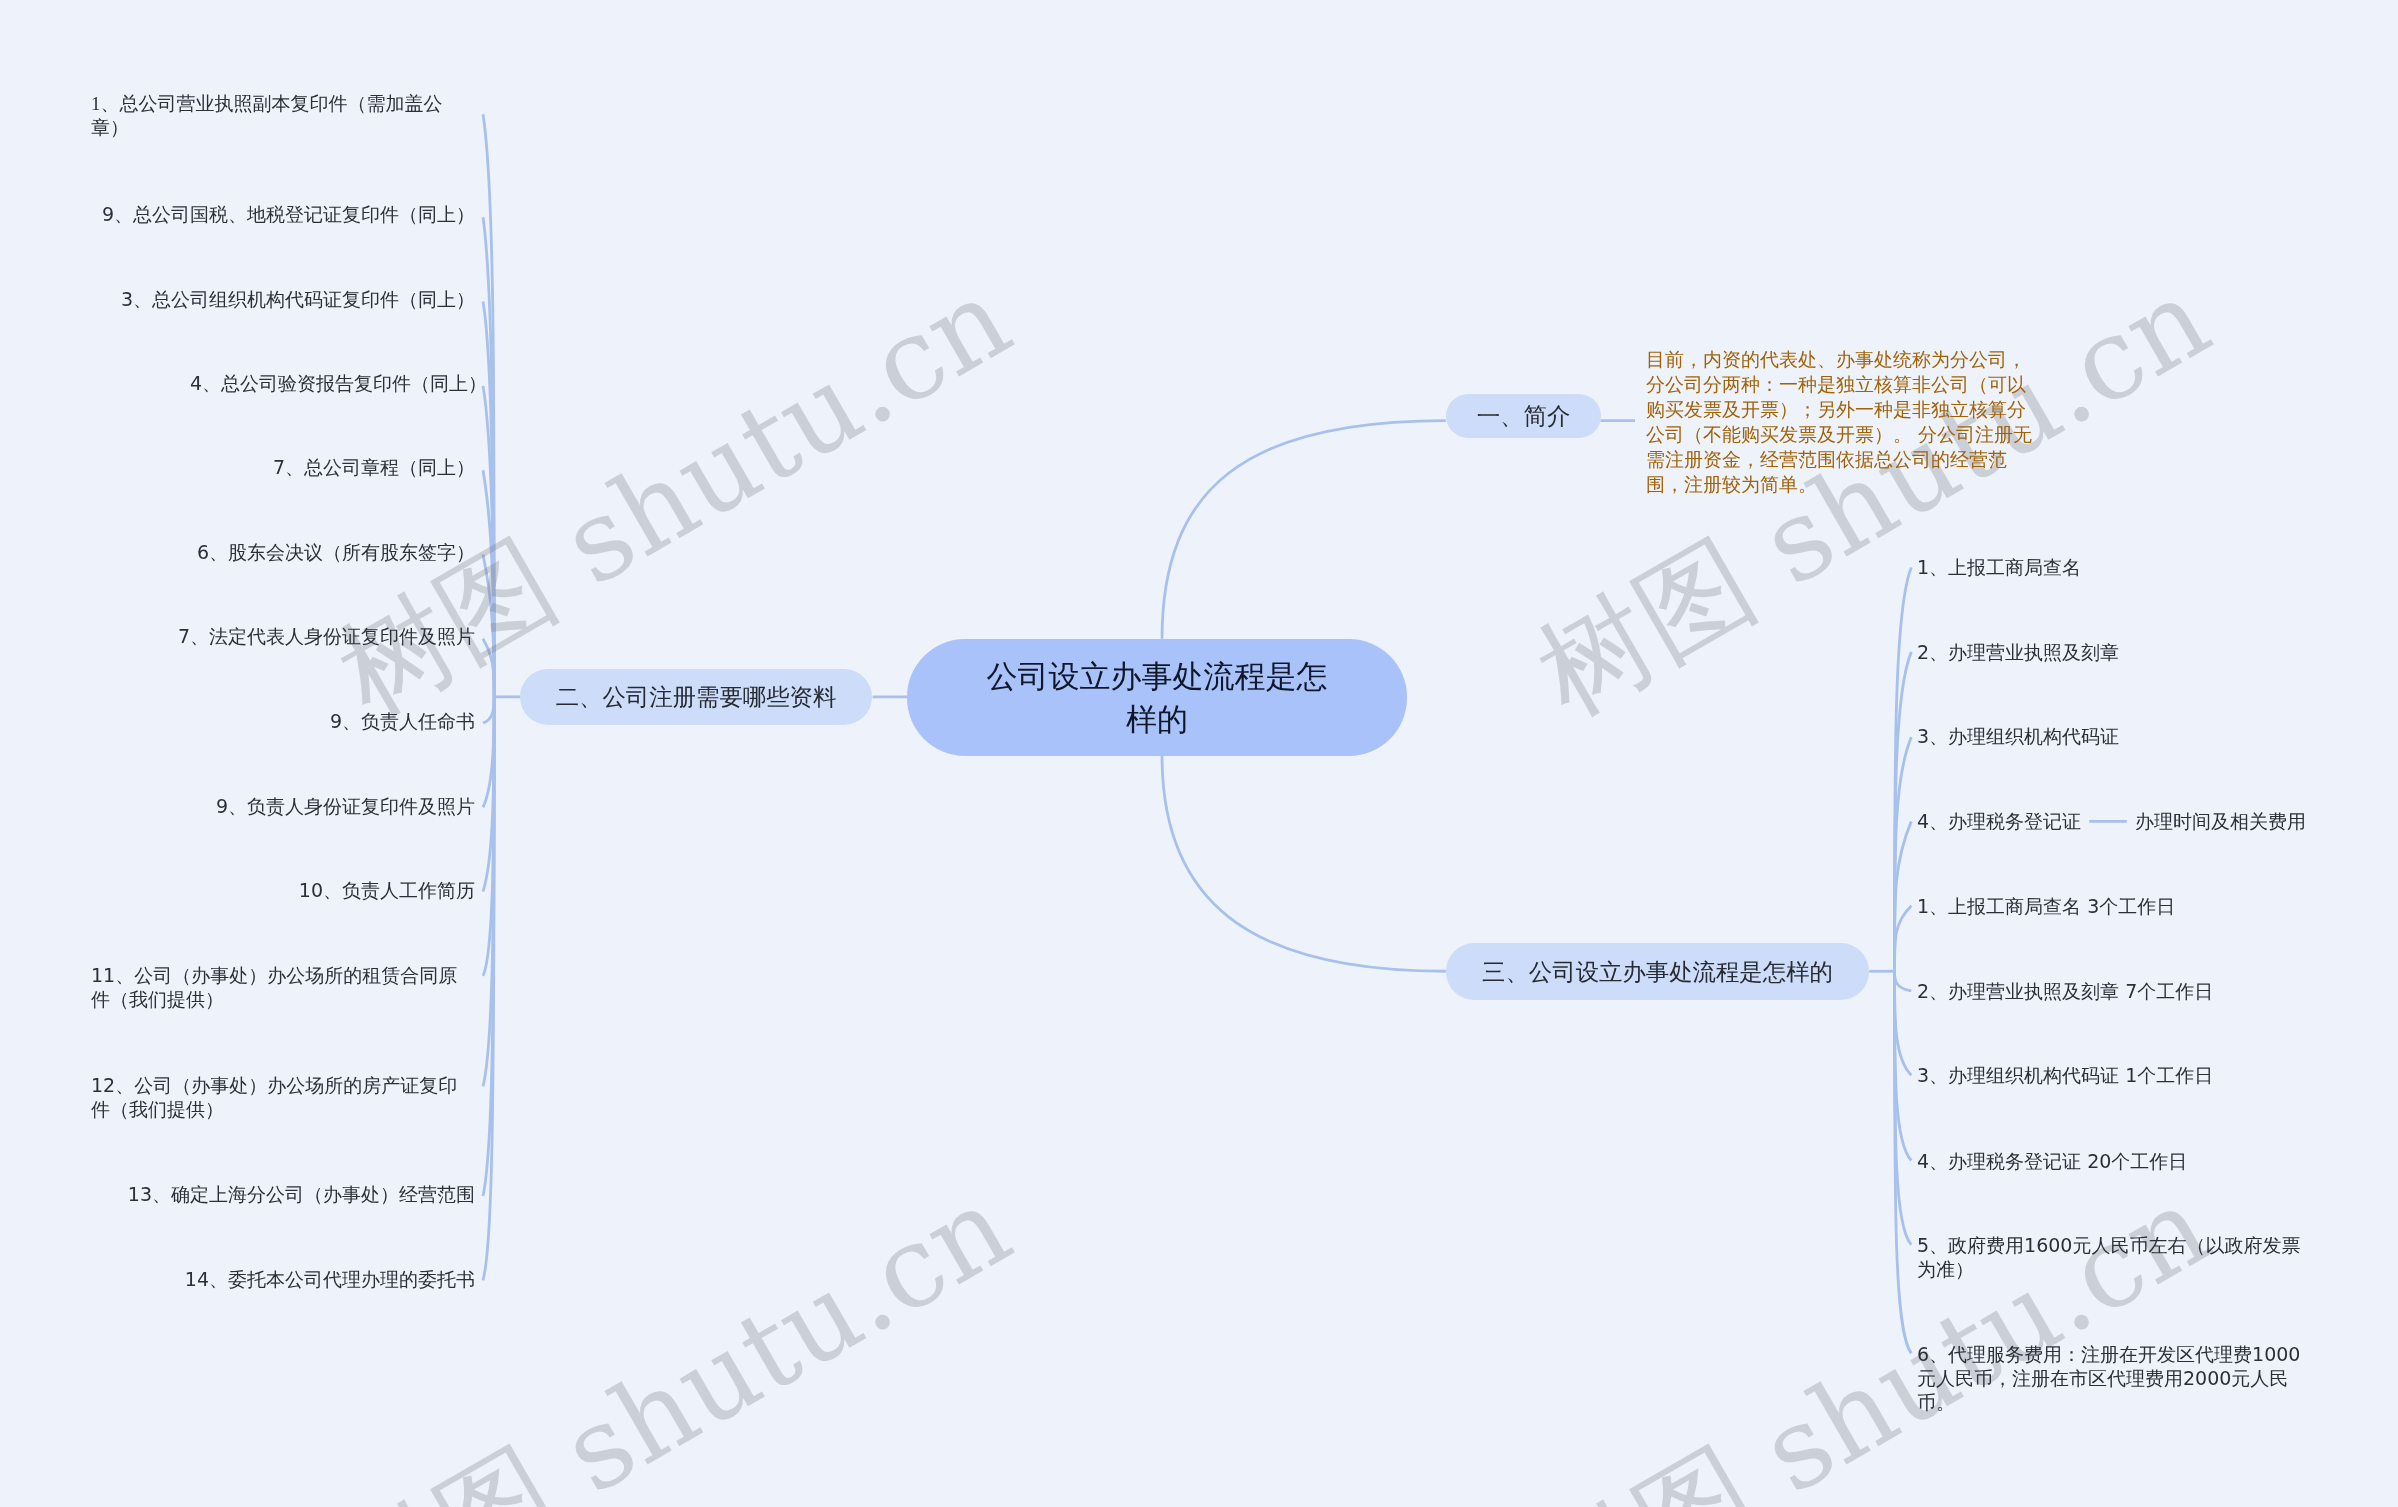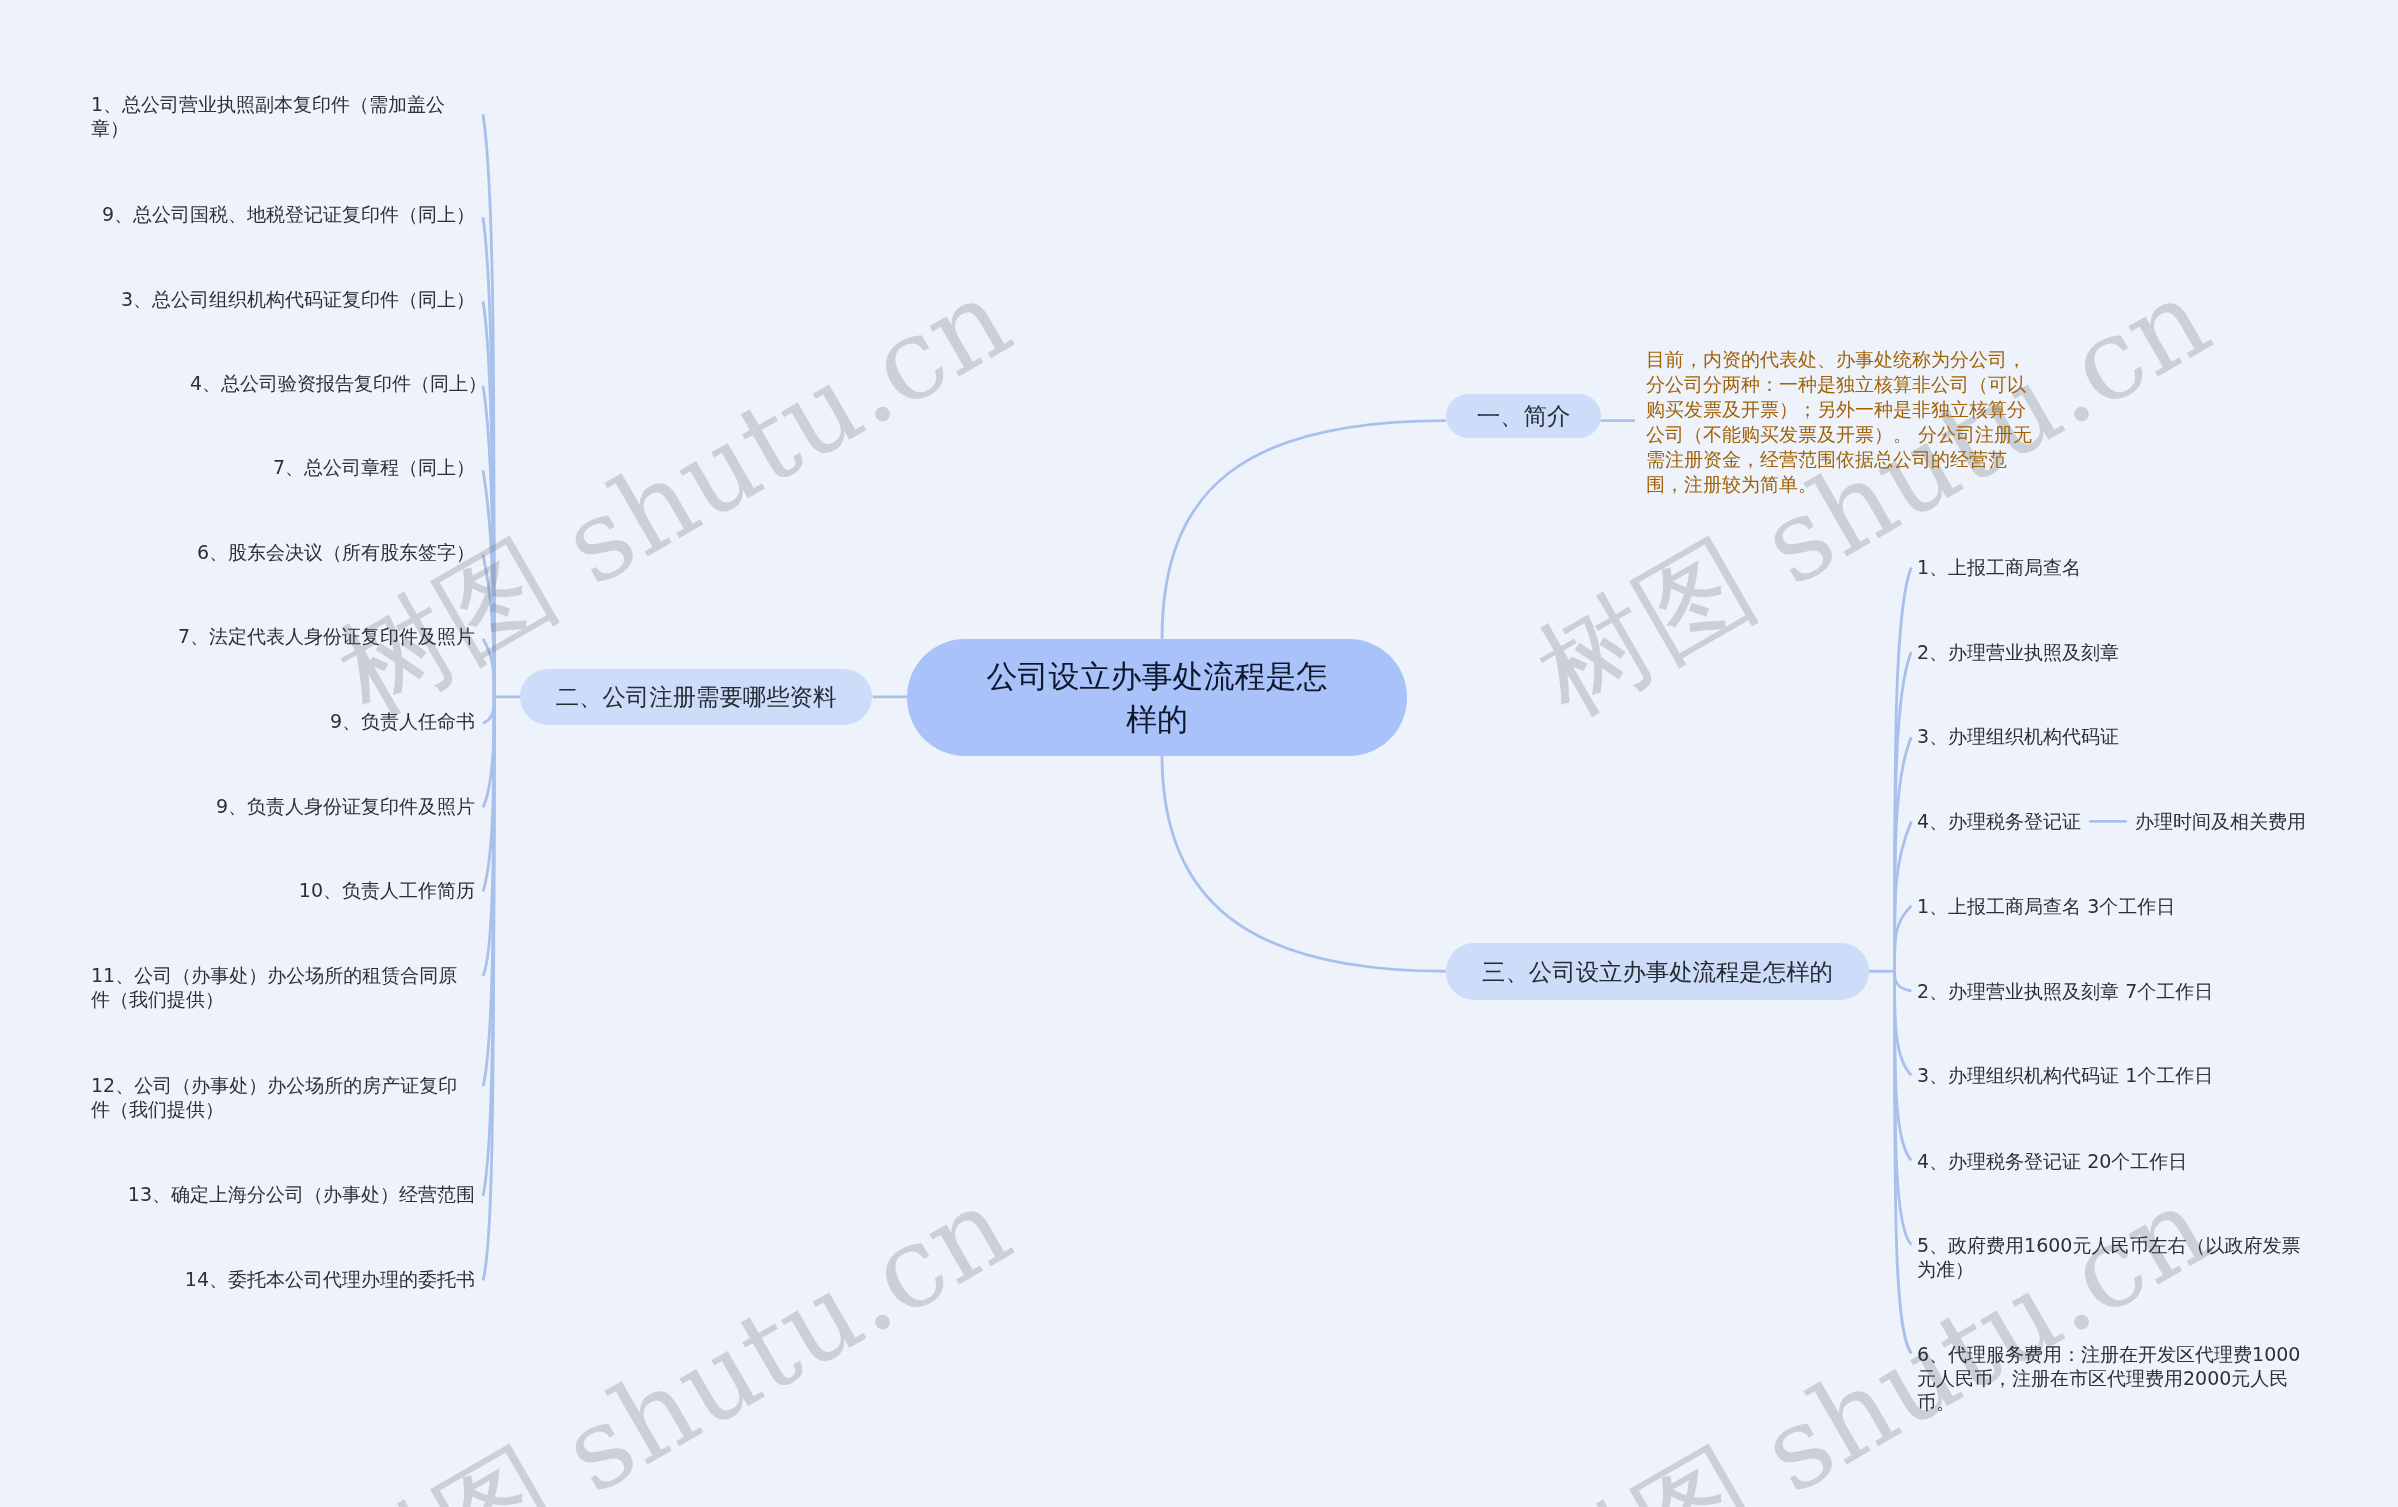--- a/index.html
+++ b/index.html
@@ -86,21 +86,21 @@
 
 <div class="node branch b1">
   <span>一、简介</span>
 </div>
 <div class="intro">目前，内资的代表处、办事处统称为分公司，分公司分两种：一种是独立核算非公司（可以购买发票及开票）；另外一种是非独立核算分公司（不能购买发票及开票）。 分公司注册无需注册资金，经营范围依据总公司的经营范围，注册较为简单。</div>
 
 <div class="node branch b2">
   <span>二、公司注册需要哪些资料</span>
 </div>
 
-<div class="leaf left-leaf wrap" style="left:91px; top:92px; width:384px;">1、总公司营业执照副本复印件（需加盖公章）</div>
+<div class="leaf left-leaf wrap" style="left:91px; top:92px; width:384px;font-family:Liberation Serif, serif;">1、总公司营业执照副本复印件（需加盖公章）</div>
 <div class="leaf left-leaf" style="left:56px; top:202px; width:419px;">9、总公司国税、地税登记证复印件（同上）</div>
 <div class="leaf left-leaf" style="left:56px; top:287px; width:419px;">3、总公司组织机构代码证复印件（同上）</div>
 <div class="leaf left-leaf" style="left:68px; top:371px; width:419px;">4、总公司验资报告复印件（同上）</div>
 <div class="leaf left-leaf" style="left:56px; top:455px; width:419px;">7、总公司章程（同上）</div>
 <div class="leaf left-leaf" style="left:56px; top:540px; width:419px;">6、股东会决议（所有股东签字）</div>
 <div class="leaf left-leaf" style="left:56px; top:624px; width:419px;">7、法定代表人身份证复印件及照片</div>
 <div class="leaf left-leaf" style="left:56px; top:709px; width:419px;">9、负责人任命书</div>
 <div class="leaf left-leaf" style="left:56px; top:794px; width:419px;">9、负责人身份证复印件及照片</div>
 <div class="leaf left-leaf" style="left:56px; top:878px; width:419px;">10、负责人工作简历</div>
 <div class="leaf left-leaf wrap" style="left:91px; top:963px; width:384px;">11、公司（办事处）办公场所的租赁合同原件（我们提供）</div>

